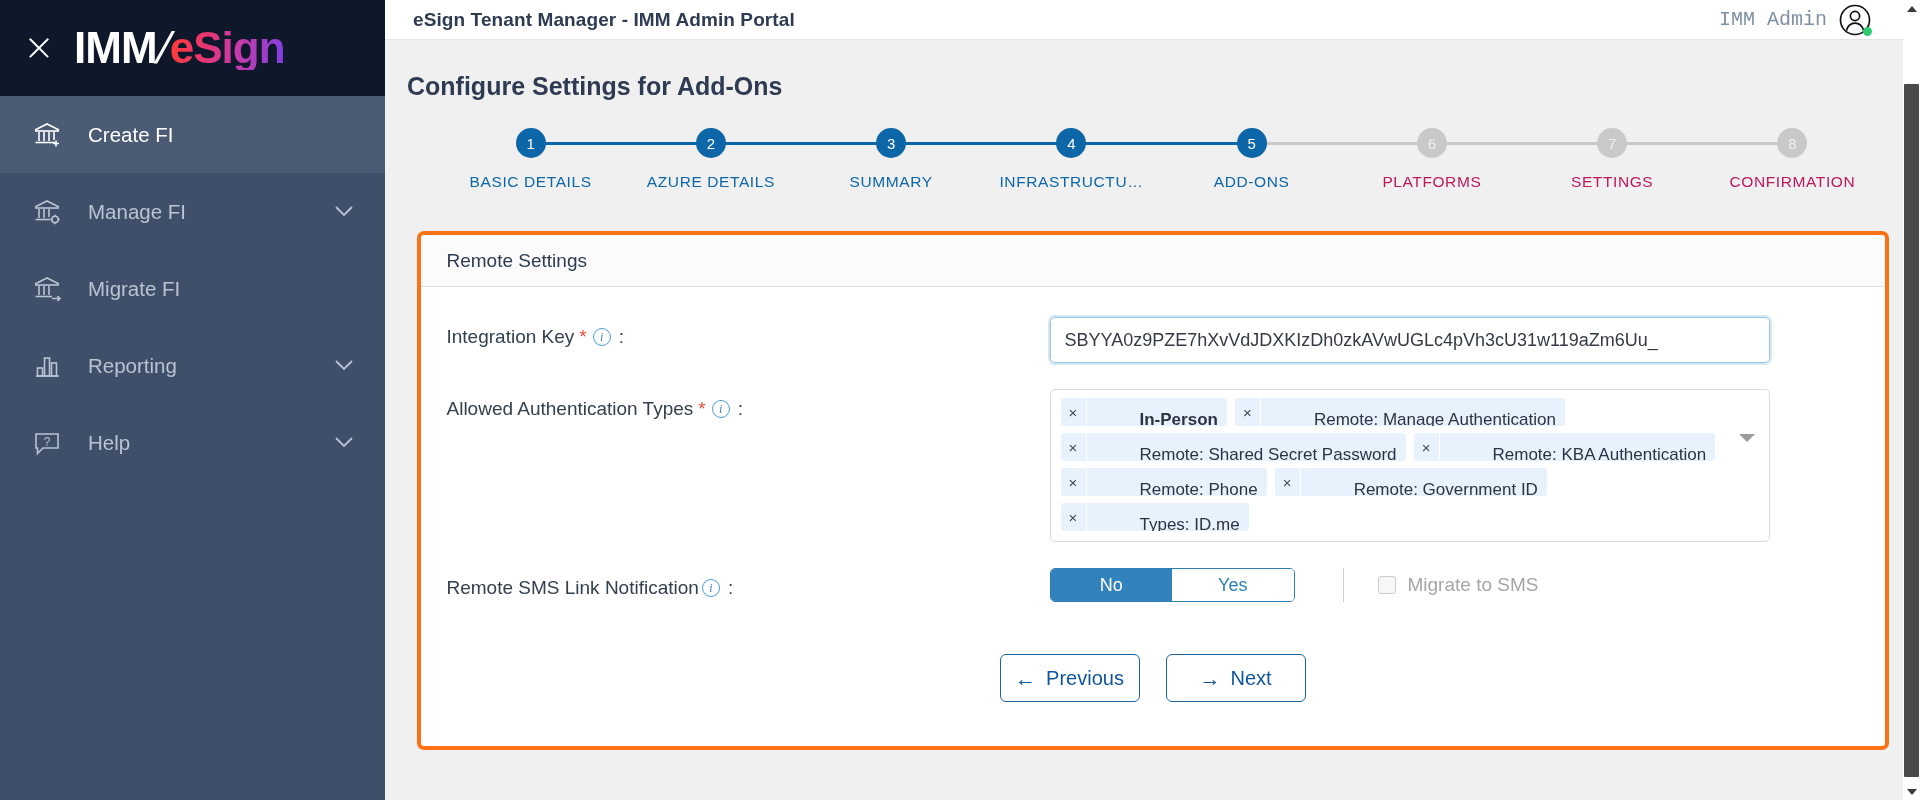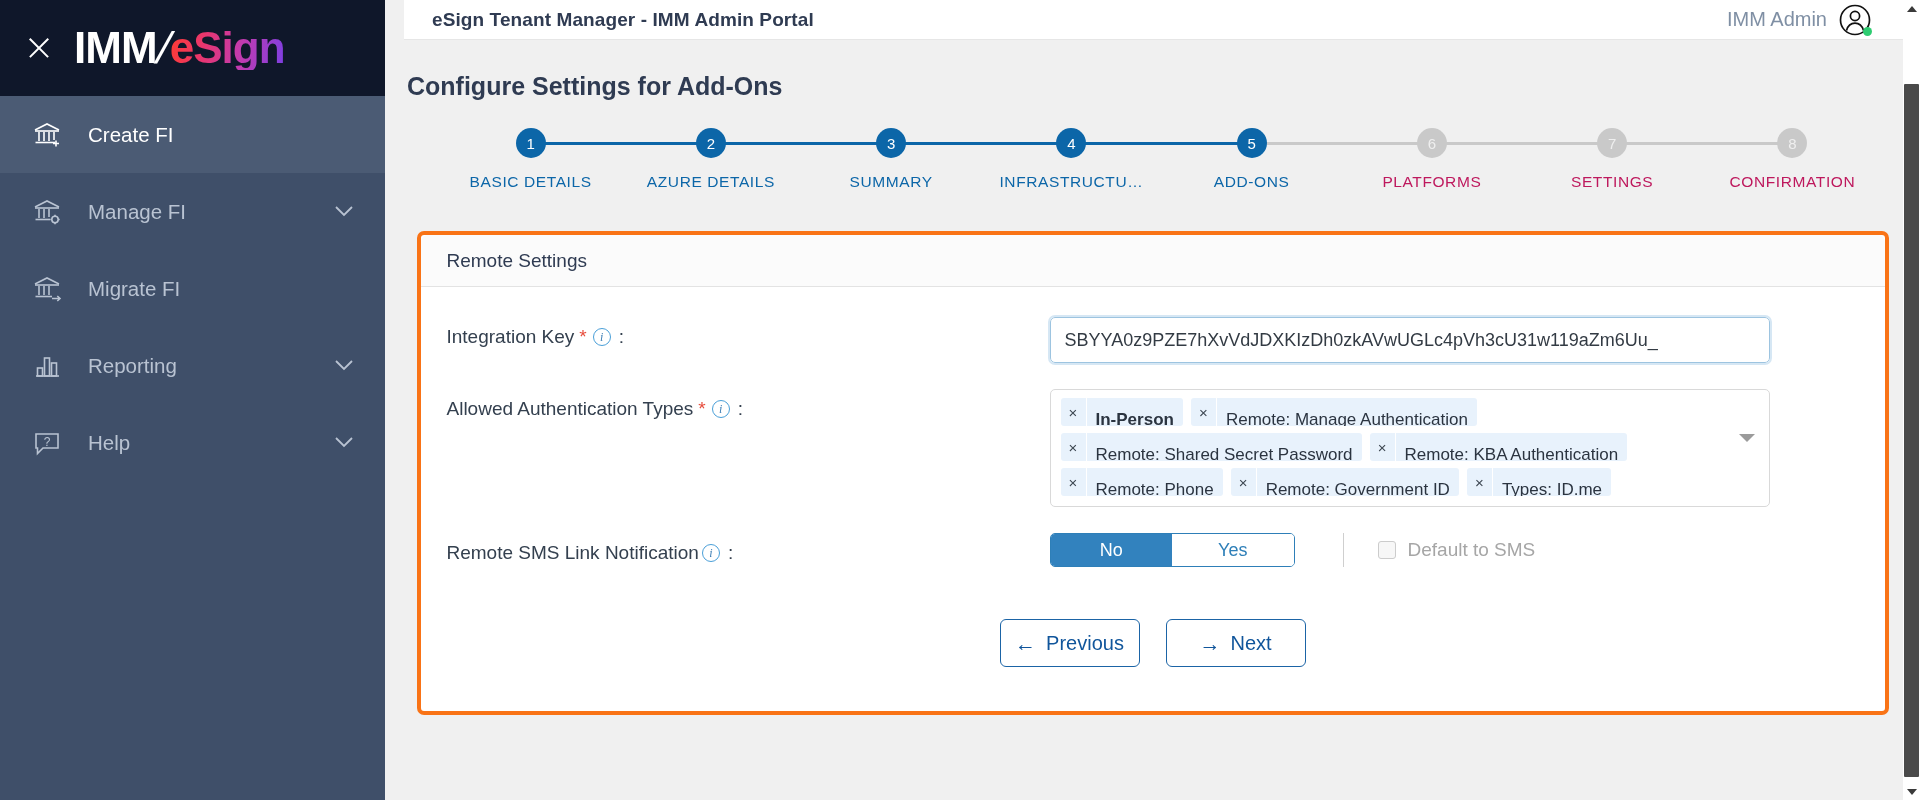--- a/index.html
+++ b/index.html
@@ -116,33 +116,33 @@
   }
 
   .topbar {
     height: 40px;
     flex: 0 0 40px;
     background: #ffffff;
     display: flex;
     align-items: center;
     padding: 0 48px 0 28px;
     border-bottom: 1px solid #e6e6e6;
-    margin-left: 19px;
   }
   .topbar-title {
     font-size: 19px;
     font-weight: bold;
     color: #2f3b52;
     letter-spacing: 0.1px;
   }
   .topbar-right {
     margin-left: auto;
     display: flex;
     align-items: center;
     gap: 11px;
+    font-family: Liberation Mono, monospace;
   }
   .user-name {
     font-size: 20px;
     color: #7f8fa4;
   }
   .avatar { position: relative; width: 34px; height: 34px; }
   .avatar .dot {
     position: absolute;
     right: 0px; bottom: 1px;
     width: 9px; height: 9px;
@@ -333,20 +333,21 @@
     color: #3d4752;
     font-size: 15px;
     border-right: 1px solid #ffffff;
     cursor: pointer;
   }
   .chip-label {
     display: flex;
     align-items: center;
     padding: 15px 9px 0 9px;
     white-space: nowrap;
+    margin-left: 44px;
   }
   .chip.bold .chip-label { font-weight: bold; }
   .ms-caret {
     position: absolute;
     right: 14px;
     top: 44px;
     width: 0; height: 0;
     border-left: 8px solid transparent;
     border-right: 8px solid transparent;
     border-top: 8px solid #9b9b9b;
@@ -731,21 +732,21 @@
               <span class="colon">:</span>
             </div>
             <div class="field toggle-row">
               <div class="toggle">
                 <span class="toggle-opt on">No</span>
                 <span class="toggle-opt">Yes</span>
               </div>
               <span class="divider-v"></span>
               <label class="checkbox-wrap">
                 <span class="checkbox-box"></span>
-                <span>Default to SMS</span>
+                <span>Migrate to SMS</span>
               </label>
             </div>
           </div>
 
           <div class="btn-row">
             <button class="nav-btn">
               <span class="arr">←</span>
               <span>Previous</span>
             </button>
             <button class="nav-btn">

